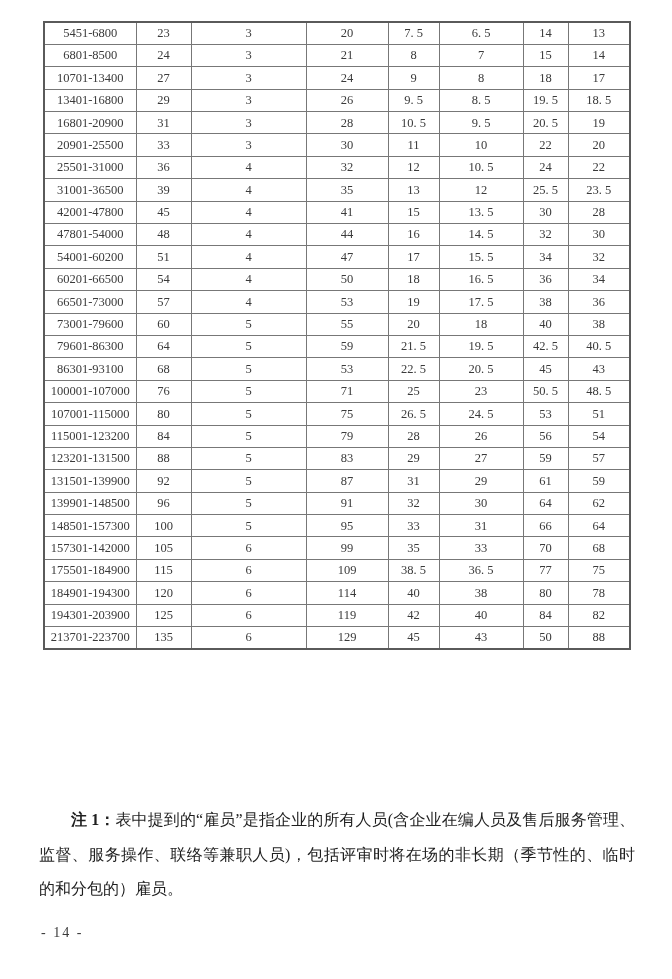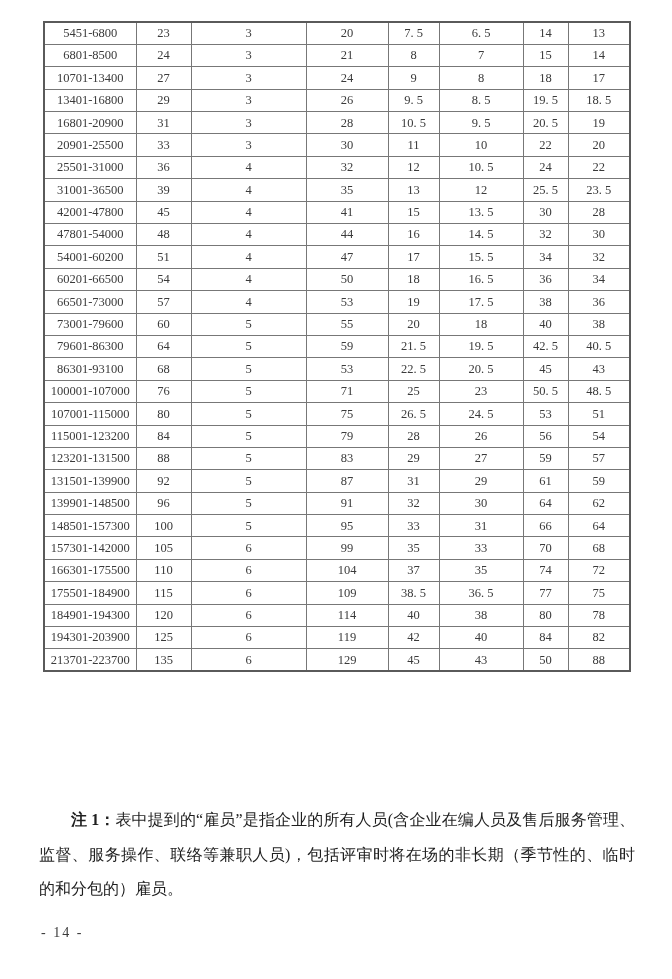--- a/index.html
+++ b/index.html
@@ -310,30 +310,20 @@
           <td>157301-142000</td>
           <td>105</td>
           <td>6</td>
           <td>99</td>
           <td>35</td>
           <td>33</td>
           <td>70</td>
           <td>68</td>
         </tr>
         <tr>
-          <td>166301-175500</td>
-          <td>110</td>
-          <td>6</td>
-          <td>104</td>
-          <td>37</td>
-          <td>35</td>
-          <td>74</td>
-          <td>72</td>
-        </tr>
-        <tr>
           <td>175501-184900</td>
           <td>115</td>
           <td>6</td>
           <td>109</td>
           <td>38. 5</td>
           <td>36. 5</td>
           <td>77</td>
           <td>75</td>
         </tr>
         <tr>

